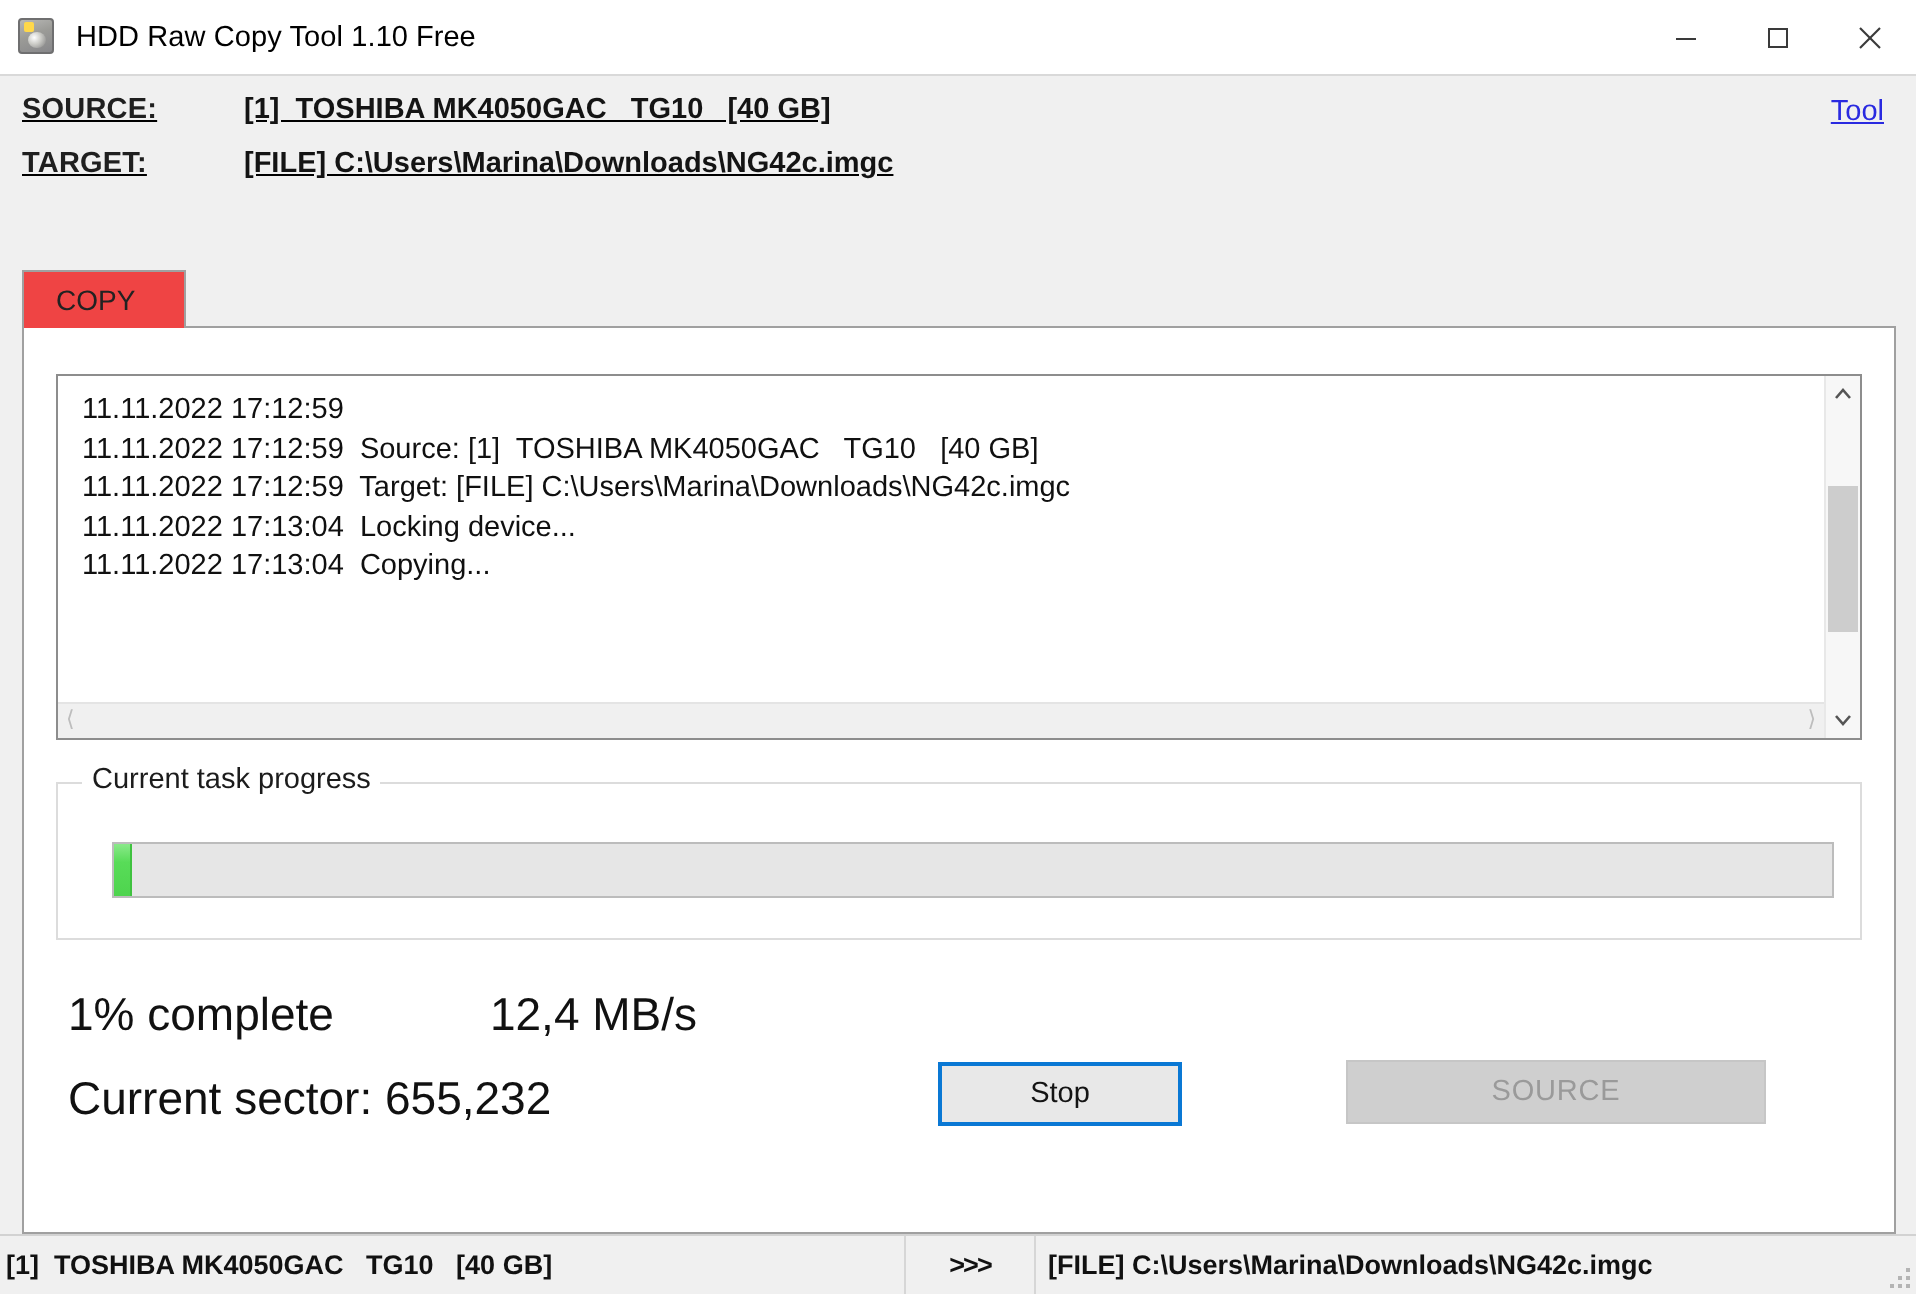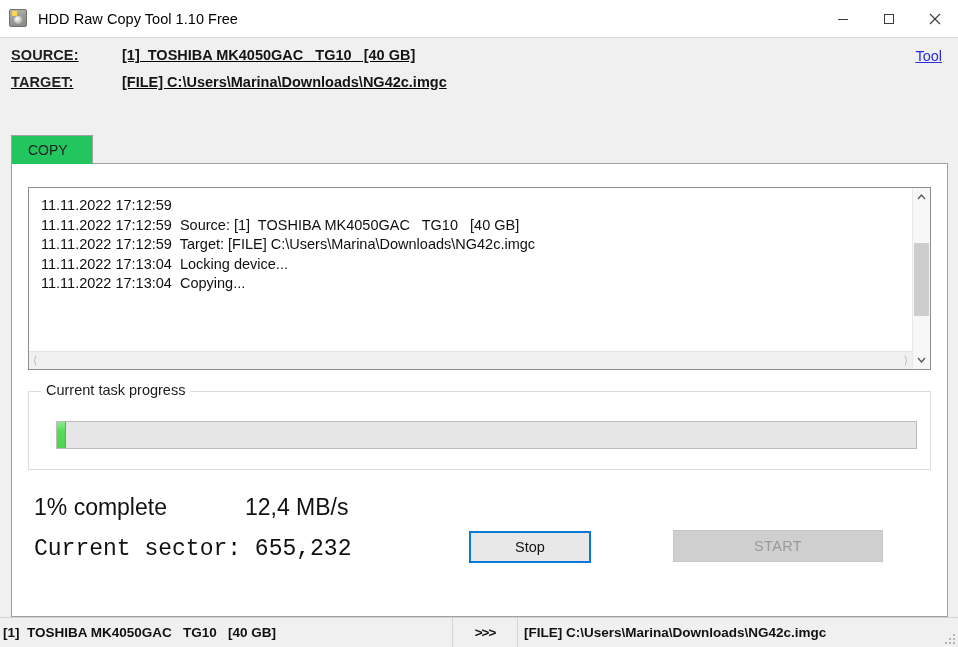--- a/index.html
+++ b/index.html
@@ -144,21 +144,21 @@
     min-height: 29px;
     padding-left: 11px;
     display: flex;
     align-items: flex-end;
     z-index: 3;
   }
   .tab {
     height: 29px;
     min-width: 82px;
     padding: 0 16px;
-    background: #22c55e;
+    background: #ef4444;
     border: 1px solid #a0a0a0;
     border-bottom: none;
     display: flex;
     align-items: center;
     font-size: 14px;
     color: #222222;
     cursor: default;
     position: relative;
     top: 1px;
   }
@@ -308,21 +308,20 @@
     font-size: 23px;
     color: #111111;
     margin-left: 78px;
     white-space: nowrap;
   }
   .status-sector {
     font-size: 23px;
     color: #111111;
     white-space: nowrap;
     margin-top: 8px;
-    font-family: Liberation Mono, monospace;
   }
 
   
   .btn-stop {
     position: absolute;
     left: 458px;
     top: 368px;
     width: 120px;
     height: 30px;
     background: #e8e8e8;
@@ -489,21 +488,21 @@
 
     <div class="statusblock">
       <div class="status-line1">
         <span class="status-pct">1% complete</span>
         <span class="status-speed">12,4 MB/s</span>
       </div>
       <div class="status-sector">Current sector: 655,232</div>
     </div>
 
     <div class="btn-stop">Stop</div>
-    <div class="btn-start">START</div>
+    <div class="btn-start">SOURCE</div>
   </div>
 
   <div class="statusbar">
     <div class="sb-cell sb-source">[1]  TOSHIBA MK4050GAC   TG10   [40 GB]</div>
     <div class="sb-sep"></div>
     <div class="sb-cell sb-arrow">&gt;&gt;&gt;</div>
     <div class="sb-sep"></div>
     <div class="sb-cell sb-target">[FILE] C:\Users\Marina\Downloads\NG42c.imgc</div>
     <div class="grip">
       <i style="right:0px;bottom:0px"></i>

